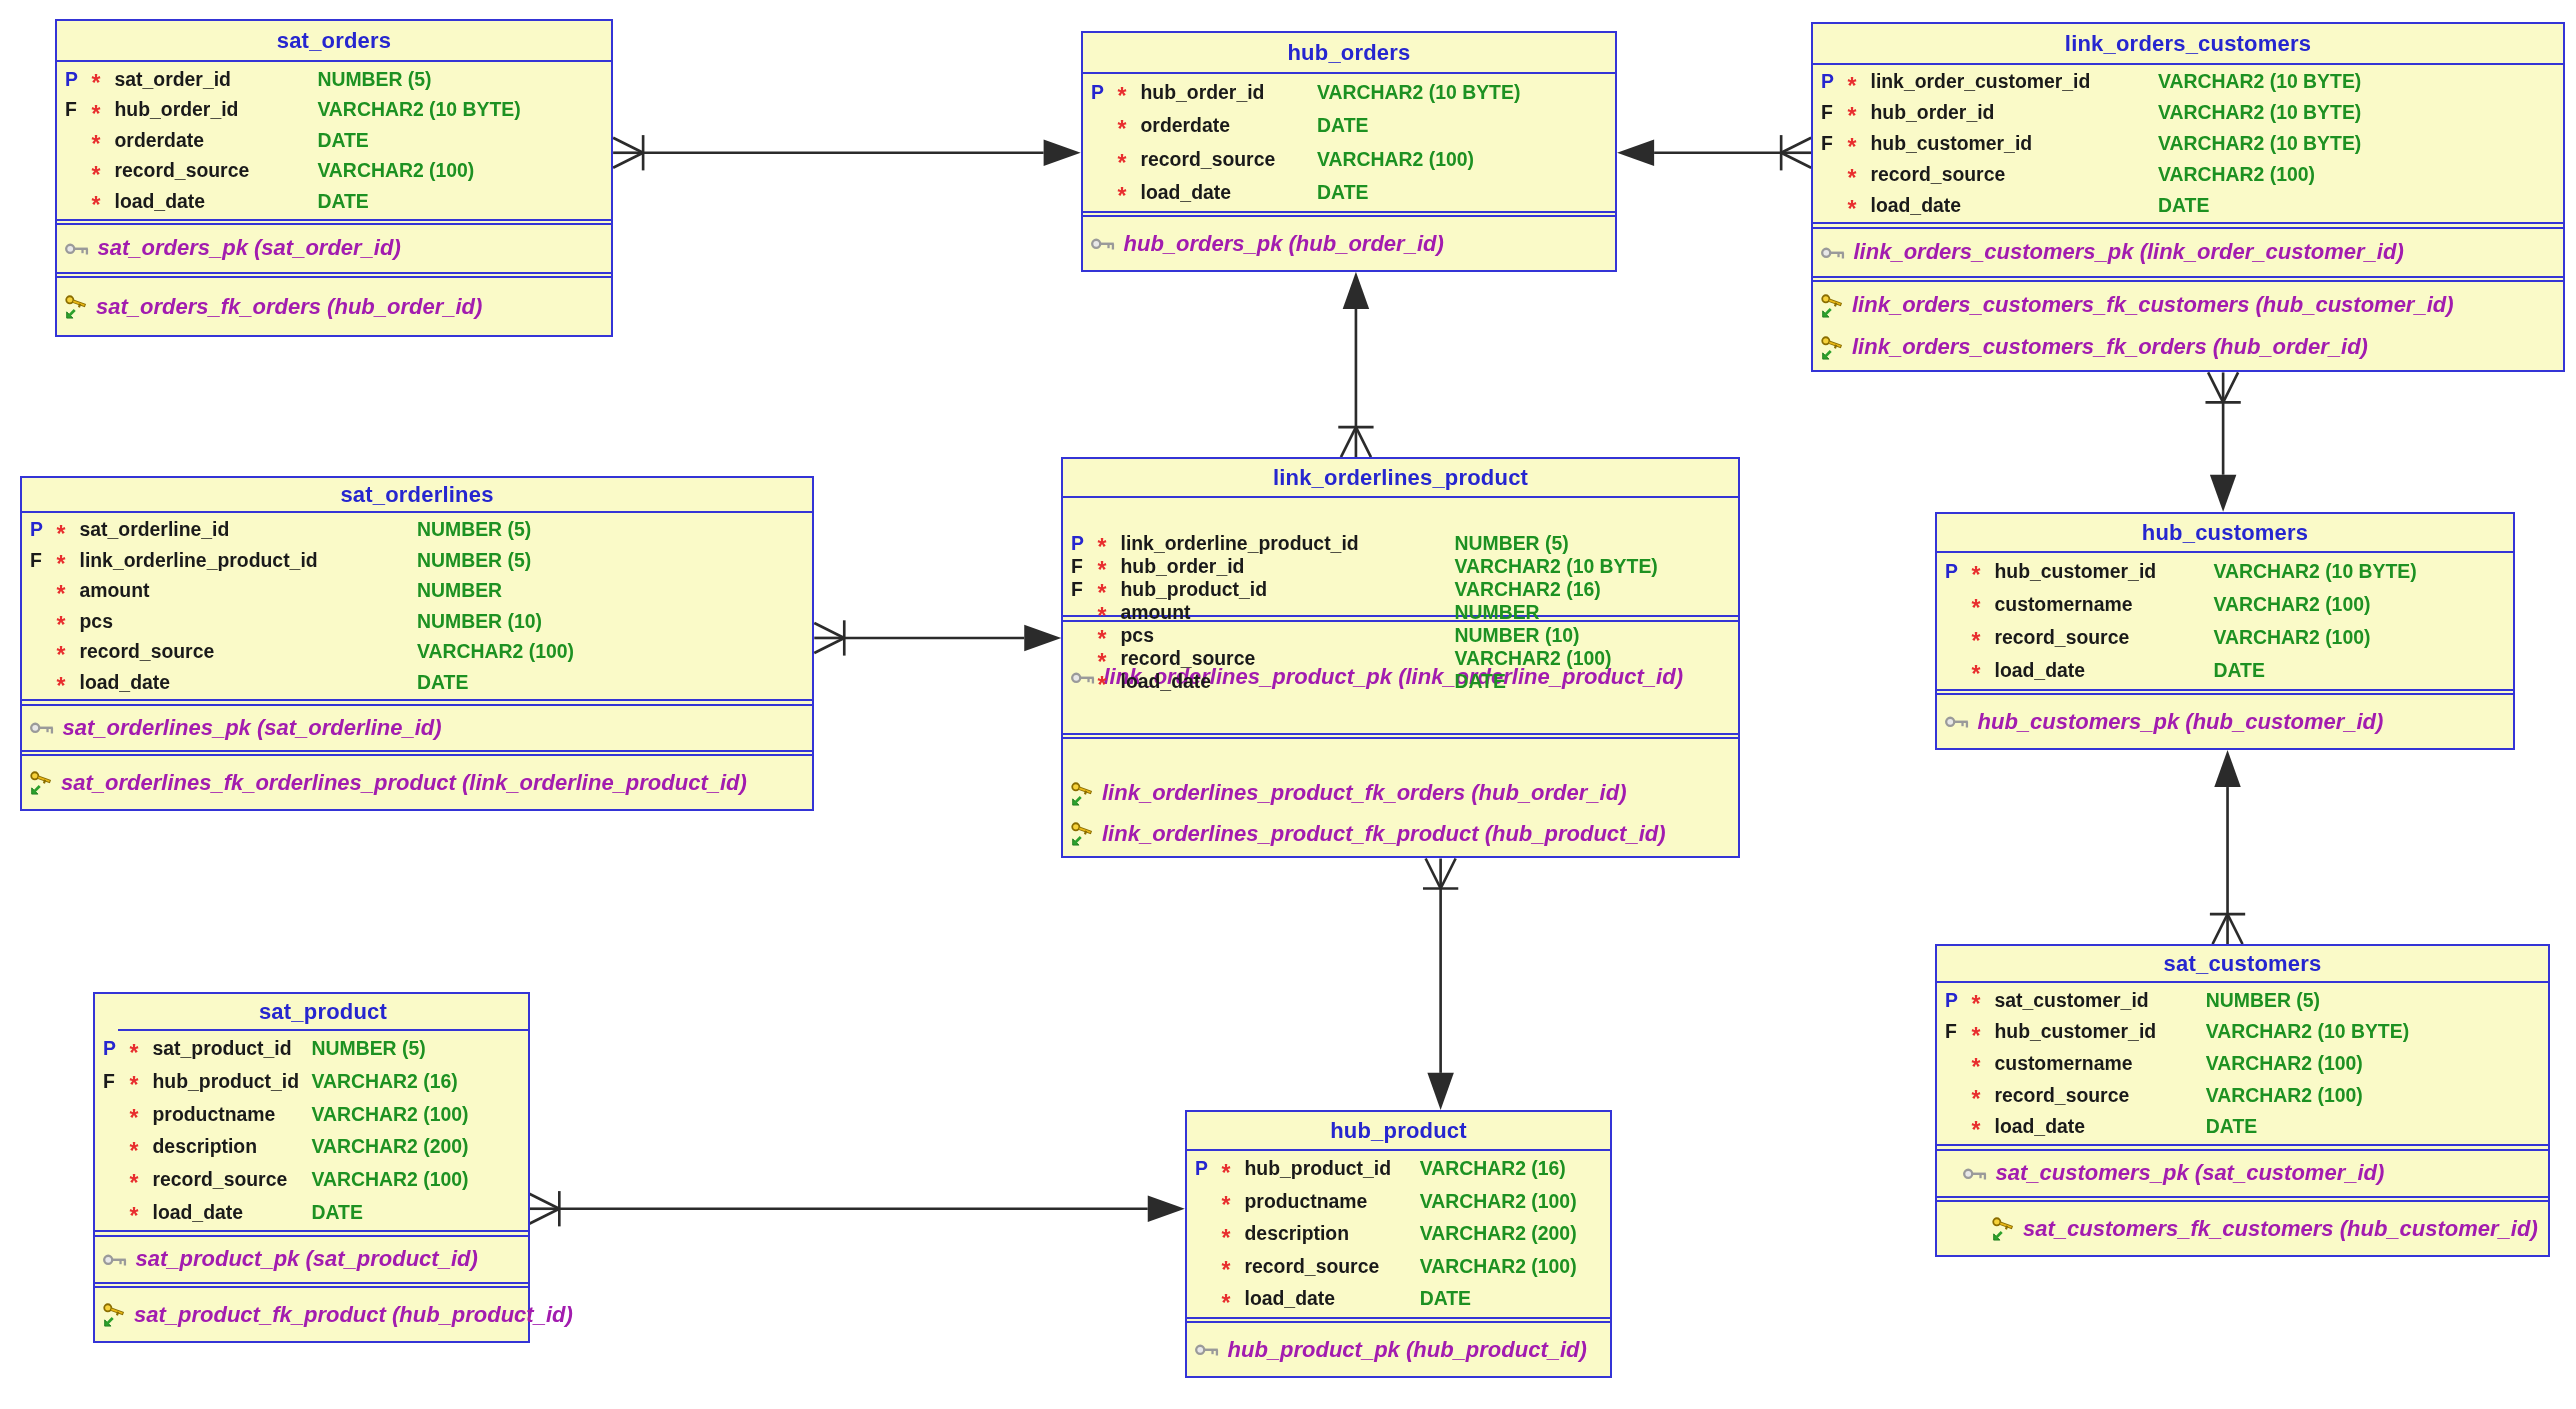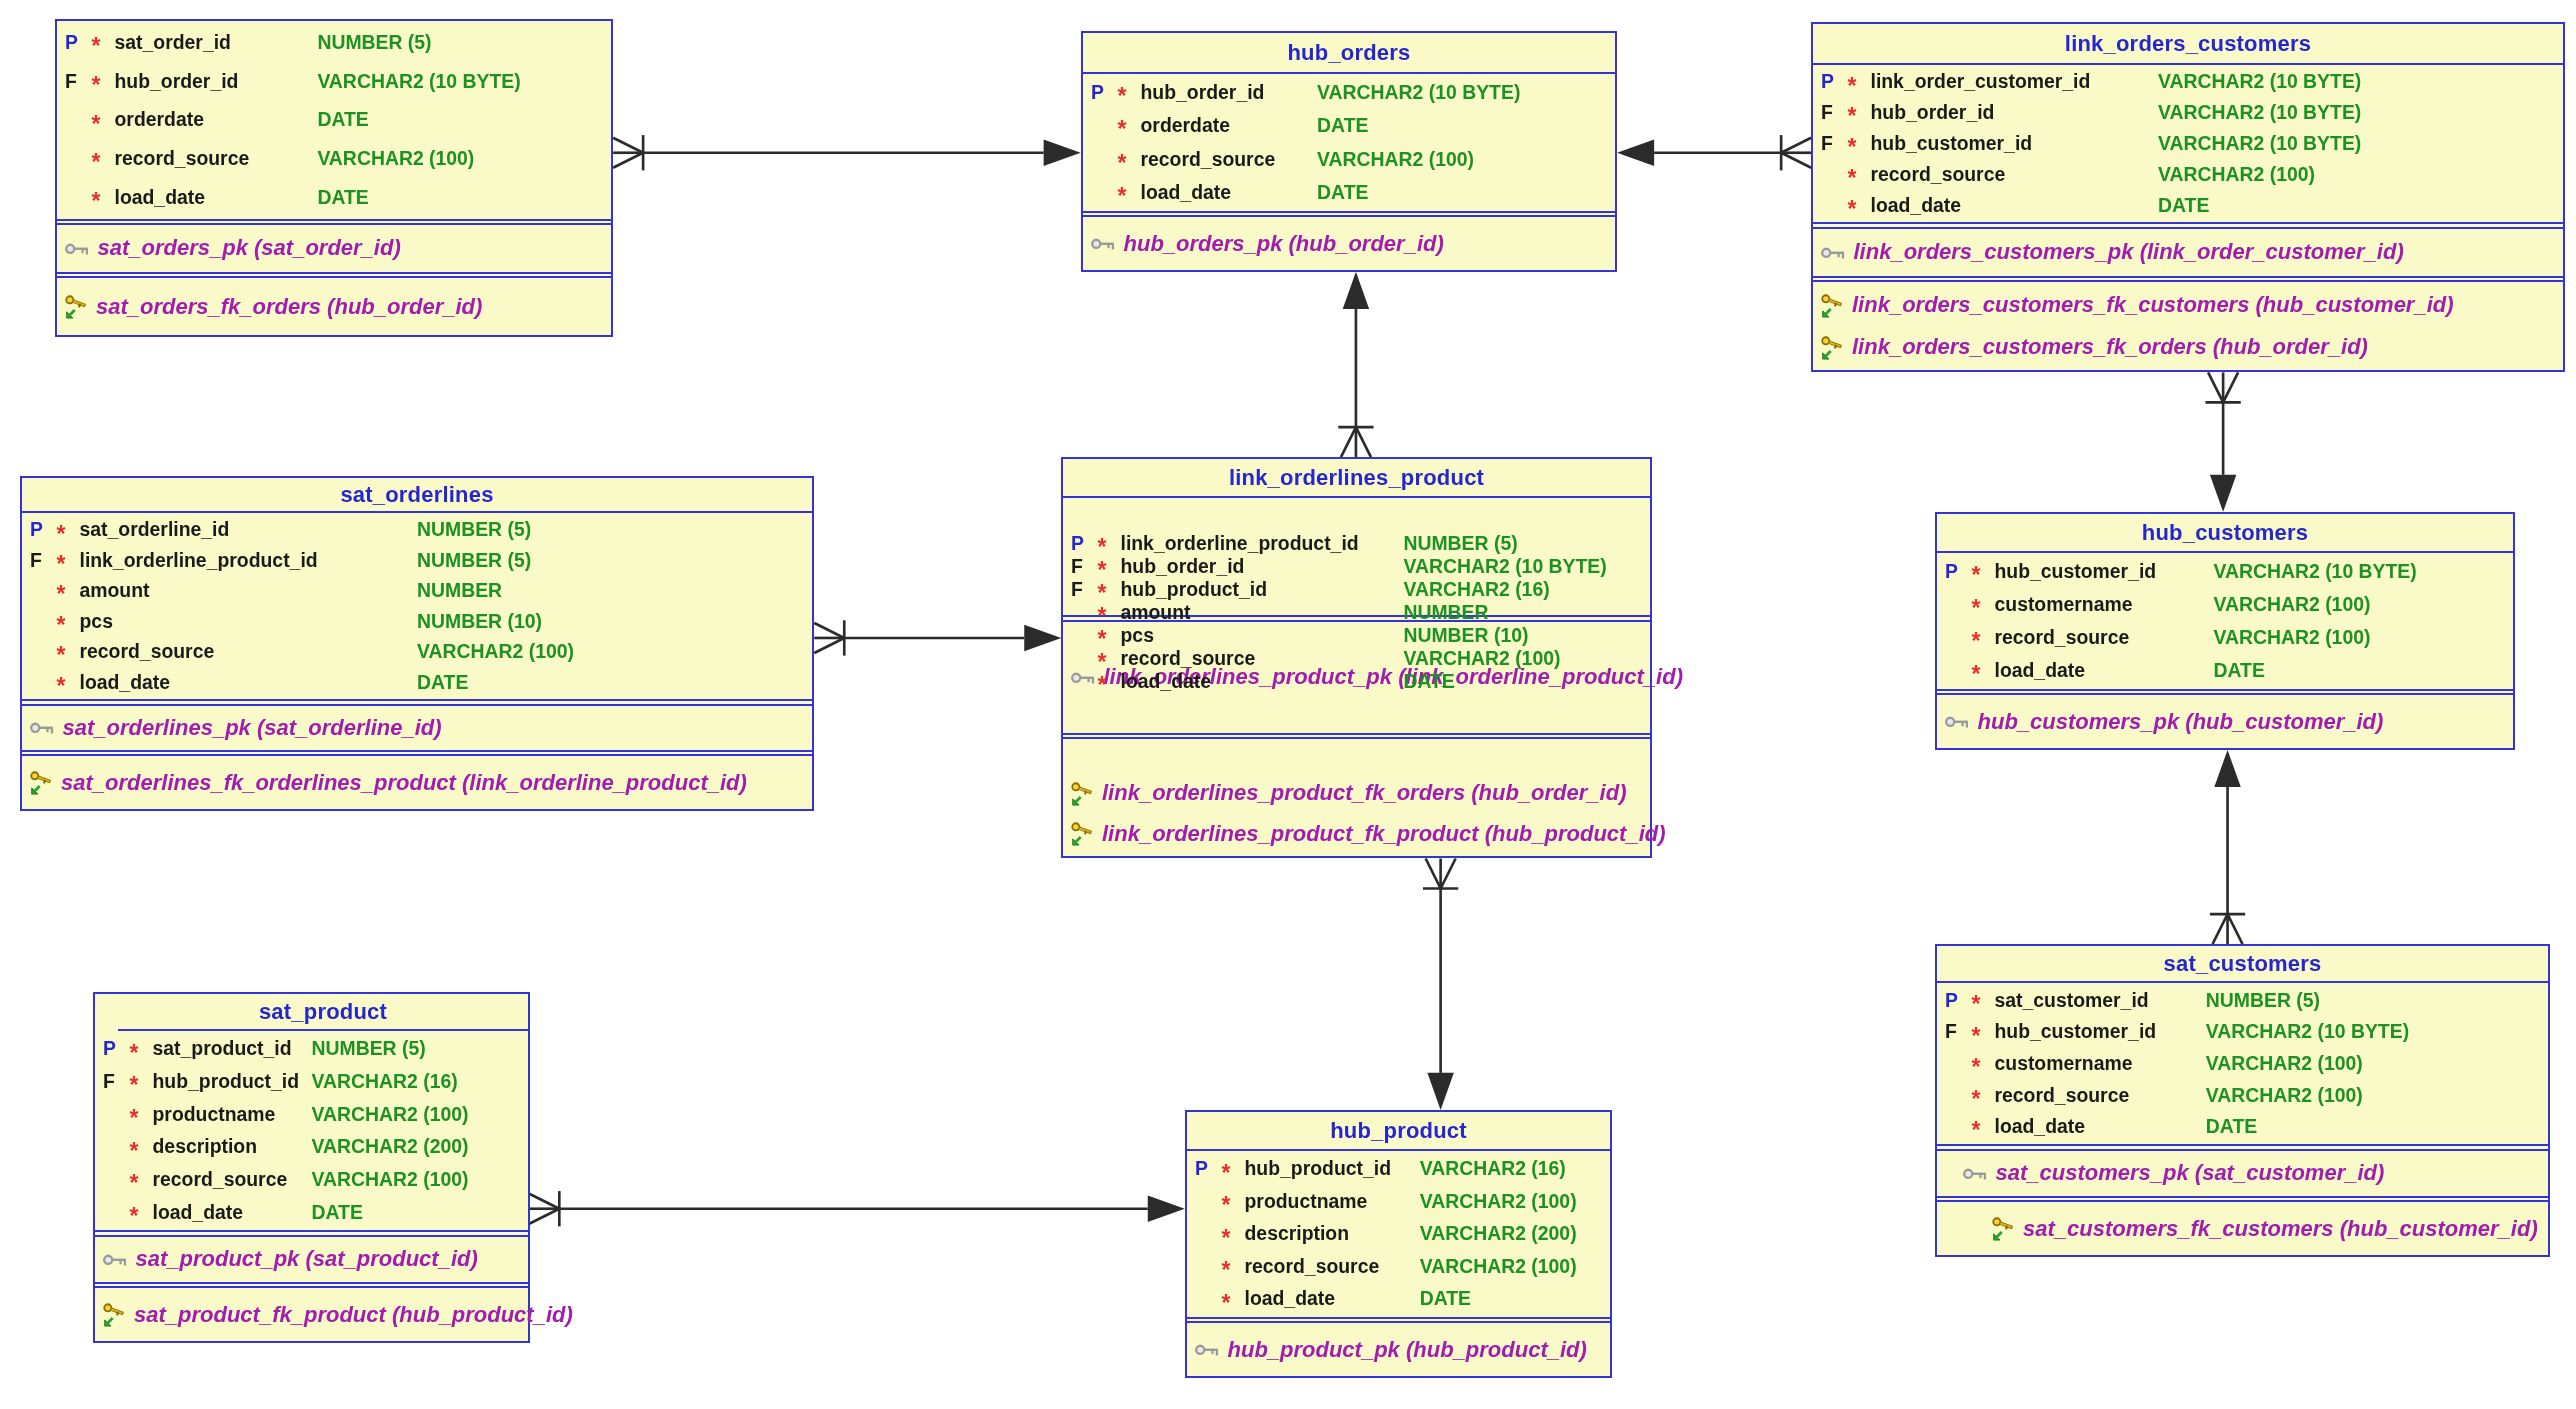--- a/index.html
+++ b/index.html
@@ -161,20 +161,21 @@
       <g stroke="#2b2b2b" stroke-width="3" fill="none">
         <line x1="634" y1="1370" x2="600" y2="1353"></line>
         <line x1="634" y1="1370" x2="600" y2="1370"></line>
         <line x1="634" y1="1370" x2="600" y2="1387"></line>
         <line x1="634" y1="1350" x2="634" y2="1390"></line>
         <line x1="634" y1="1370" x2="1301" y2="1370"></line>
         <polygon points="1343,1370 1301,1355 1301,1385" fill="#2b2b2b" stroke="none"></polygon>
       </g>
     </svg>
 <div class="entity" style="left: 55px; top: 19.4px; width: 558px; height: 318px;">
+    <div class="entity-title" style="height: 41px;">sat_orders</div>
     <div class="cols-section">
         <div class="col-row">
           <span class="key-letter">P</span>
           <span class="req-marker">*</span>
           <span class="col-name">sat_order_id</span>
           <span class="col-type" style="left: 47%;">NUMBER (5)</span>
         </div>
         <div class="col-row">
           <span class="key-letter fk">F</span>
           <span class="req-marker">*</span>
@@ -416,21 +417,21 @@
               <line x1="10.4" y1="8.2" x2="23" y2="12.6" stroke="#e8b615" stroke-width="2"></line>
               <line x1="18" y1="11" x2="16.8" y2="15" stroke="#8a6d00" stroke-width="2.4"></line>
               <path d="M10 27 L3 27 L3 20 Z" fill="#2ca02c" stroke="#1c7a1c" stroke-width="1"></path>
               <line x1="4.5" y1="25.5" x2="12" y2="18" stroke="#2ca02c" stroke-width="3"></line>
             </svg>
           </span>
           <span>sat_orderlines_fk_orderlines_product (link_orderline_product_id)</span>
         </div>
       </div>
     </div>
-    <div class="entity" style="left: 1061px; top: 457px; width: 591px; height: 401px; gap: 32px;">
+    <div class="entity" style="left: 1061px; top: 457px; width: 679px; height: 401px; gap: 32px;">
     <div class="entity-title" style="height: 39px;">link_orderlines_product</div>
     <div class="cols-section">
         <div class="col-row">
           <span class="key-letter">P</span>
           <span class="req-marker">*</span>
           <span class="col-name">link_orderline_product_id</span>
           <span class="col-type" style="left: 58%;">NUMBER (5)</span>
         </div>
         <div class="col-row">
           <span class="key-letter fk">F</span>

